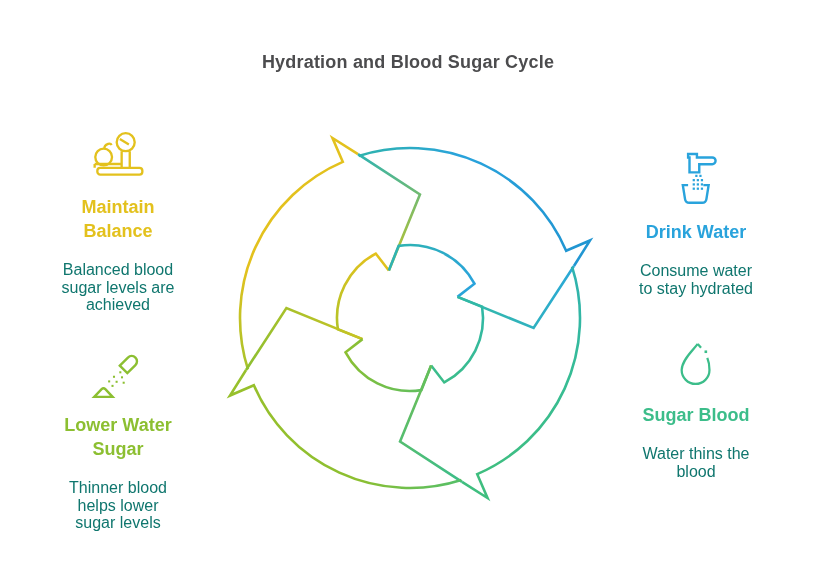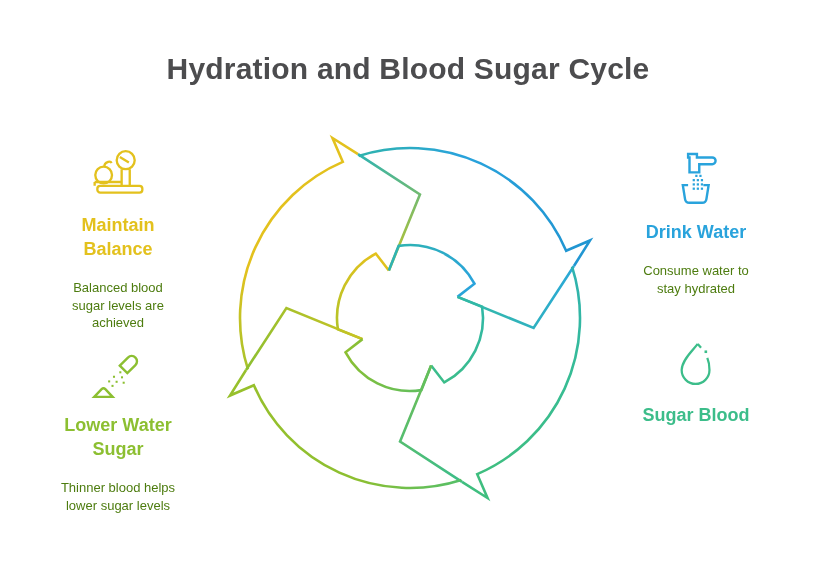--- a/index.html
+++ b/index.html
@@ -2,31 +2,31 @@
 <html><head>
 <meta charset="utf-8">
 <style>
   html,body{margin:0;padding:0;background:#fff;}
   .stage{
     position:relative;width:816px;height:576px;background:#ffffff;overflow:hidden;
     font-family:"Liberation Sans", sans-serif;
   }
   .title{
     position:absolute;top:52px;left:0;right:0;margin:0;text-align:center;
-    font-size:30px;font-weight:bold;color:#4c4c4e;letter-spacing:0.2px;
+    font-size:18px;font-weight:bold;color:#4c4c4e;letter-spacing:0.2px;
   }
   .cycle-svg{position:absolute;left:0;top:0;}
   .item{position:absolute;width:160px;text-align:center;}
-  .pos-tl{left:38px;top:144px;}
+  .pos-tl{left:38px;top:126px;}
   .pos-tr{left:616px;top:151px;}
   .pos-br{left:616px;top:334px;}
   .pos-bl{left:38px;top:344px;}
   .icon-wrap{height:56px;display:flex;align-items:flex-end;justify-content:center;}
   .heading{font-size:18px;font-weight:bold;line-height:24px;margin:13px auto 0;width:130px;}
-  .desc{font-size:13px;line-height:17.5px;color:#4d7c0f;margin:18px auto 0;width:120px;}
+  .desc{font-size:16px;line-height:17.5px;color:#0f766e;margin:18px auto 0;width:120px;}
   .c-yellow{color:#e3c11d;}
   .c-blue{color:#29a3dc;}
   .c-green{color:#3cbd8a;}
   .c-lime{color:#8cbf31;}
 </style>
 </head>
 <body>
 
 <div class="stage">
 
@@ -161,20 +161,21 @@
 
   <section class="item pos-br">
     <div class="icon-wrap">
       <svg width="40" viewBox="0 0 46 58" fill="none" stroke="#3cbd8a" stroke-width="2.6">
         <path d="M25,4.5 C19,12 6.5,23.5 6.5,34.5 A16,16 0 0 0 38.5,34.5 C38.5,28.5 37.5,24 36,20.5"></path>
         <path d="M25,4.5 L28.8,8.8"></path>
         <rect x="32.8" y="12" width="3" height="3" fill="#3cbd8a" stroke="none"></rect>
       </svg>
     </div>
     <h2 class="heading c-green">Sugar Blood</h2>
+    <p class="desc">Water thins the blood</p>
   </section>
 
   <section class="item pos-bl">
     <div class="icon-wrap">
       <svg width="54" viewBox="0 0 58 56" fill="none" stroke="#8cbf31" stroke-width="2.6">
         <path transform="translate(35,23) rotate(-45)" d="M0,-5.7 H12.3 A5.7,5.7 0 0 1 12.3,5.7 H0 Z"></path>
         <g fill="#8cbf31" stroke="none">
           <rect x="30.4" y="25" width="2.2" height="2.2"></rect>
           <rect x="23.6" y="29.8" width="2.2" height="2.2"></rect>
           <rect x="32.2" y="30.4" width="2.2" height="2.2"></rect>

